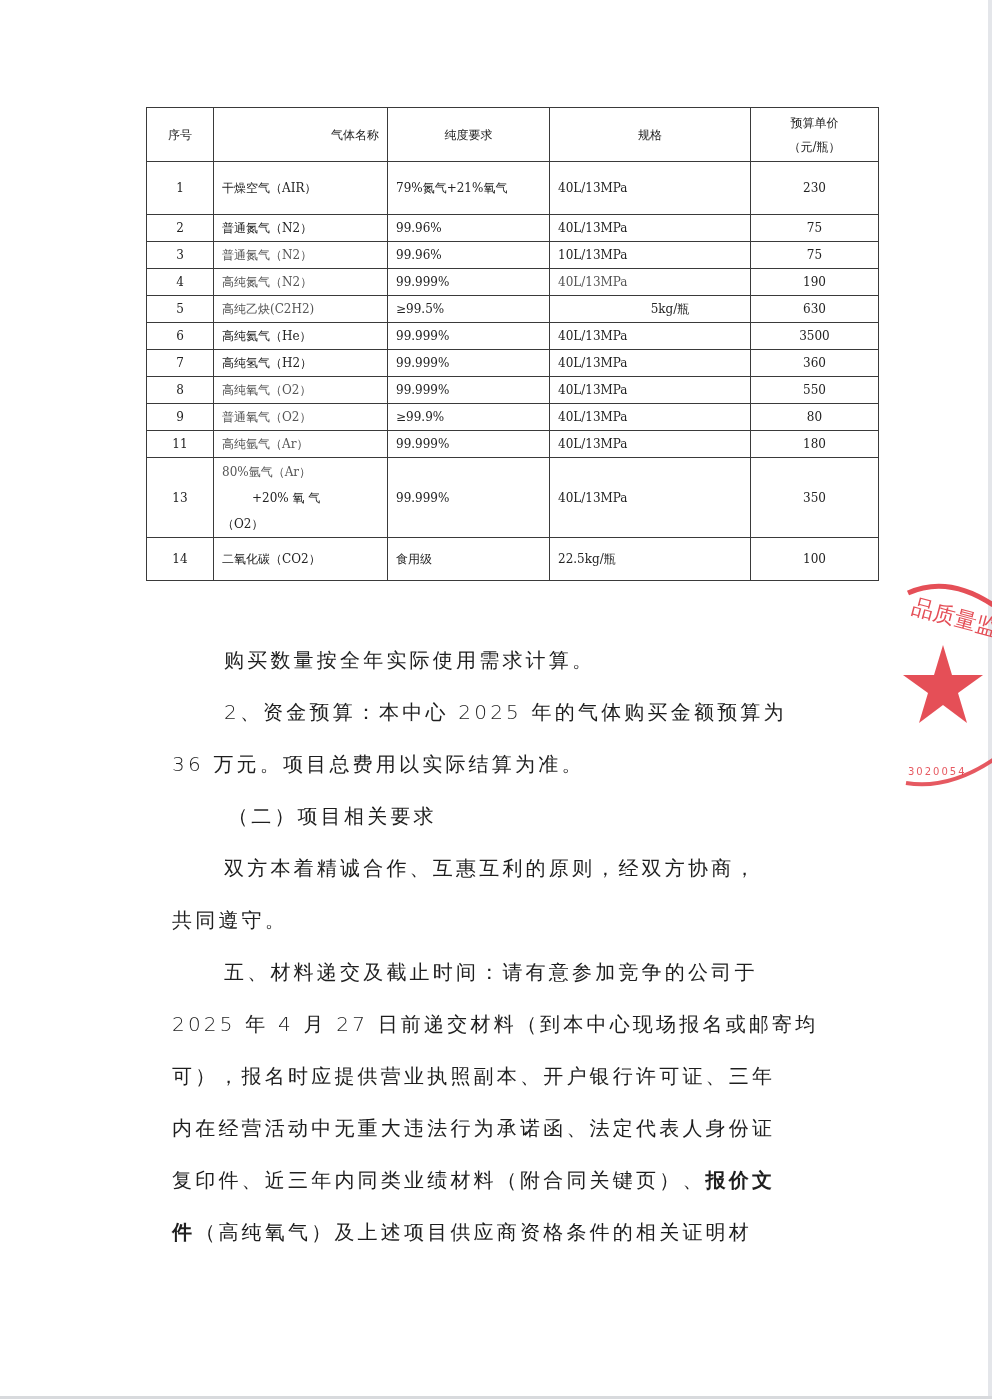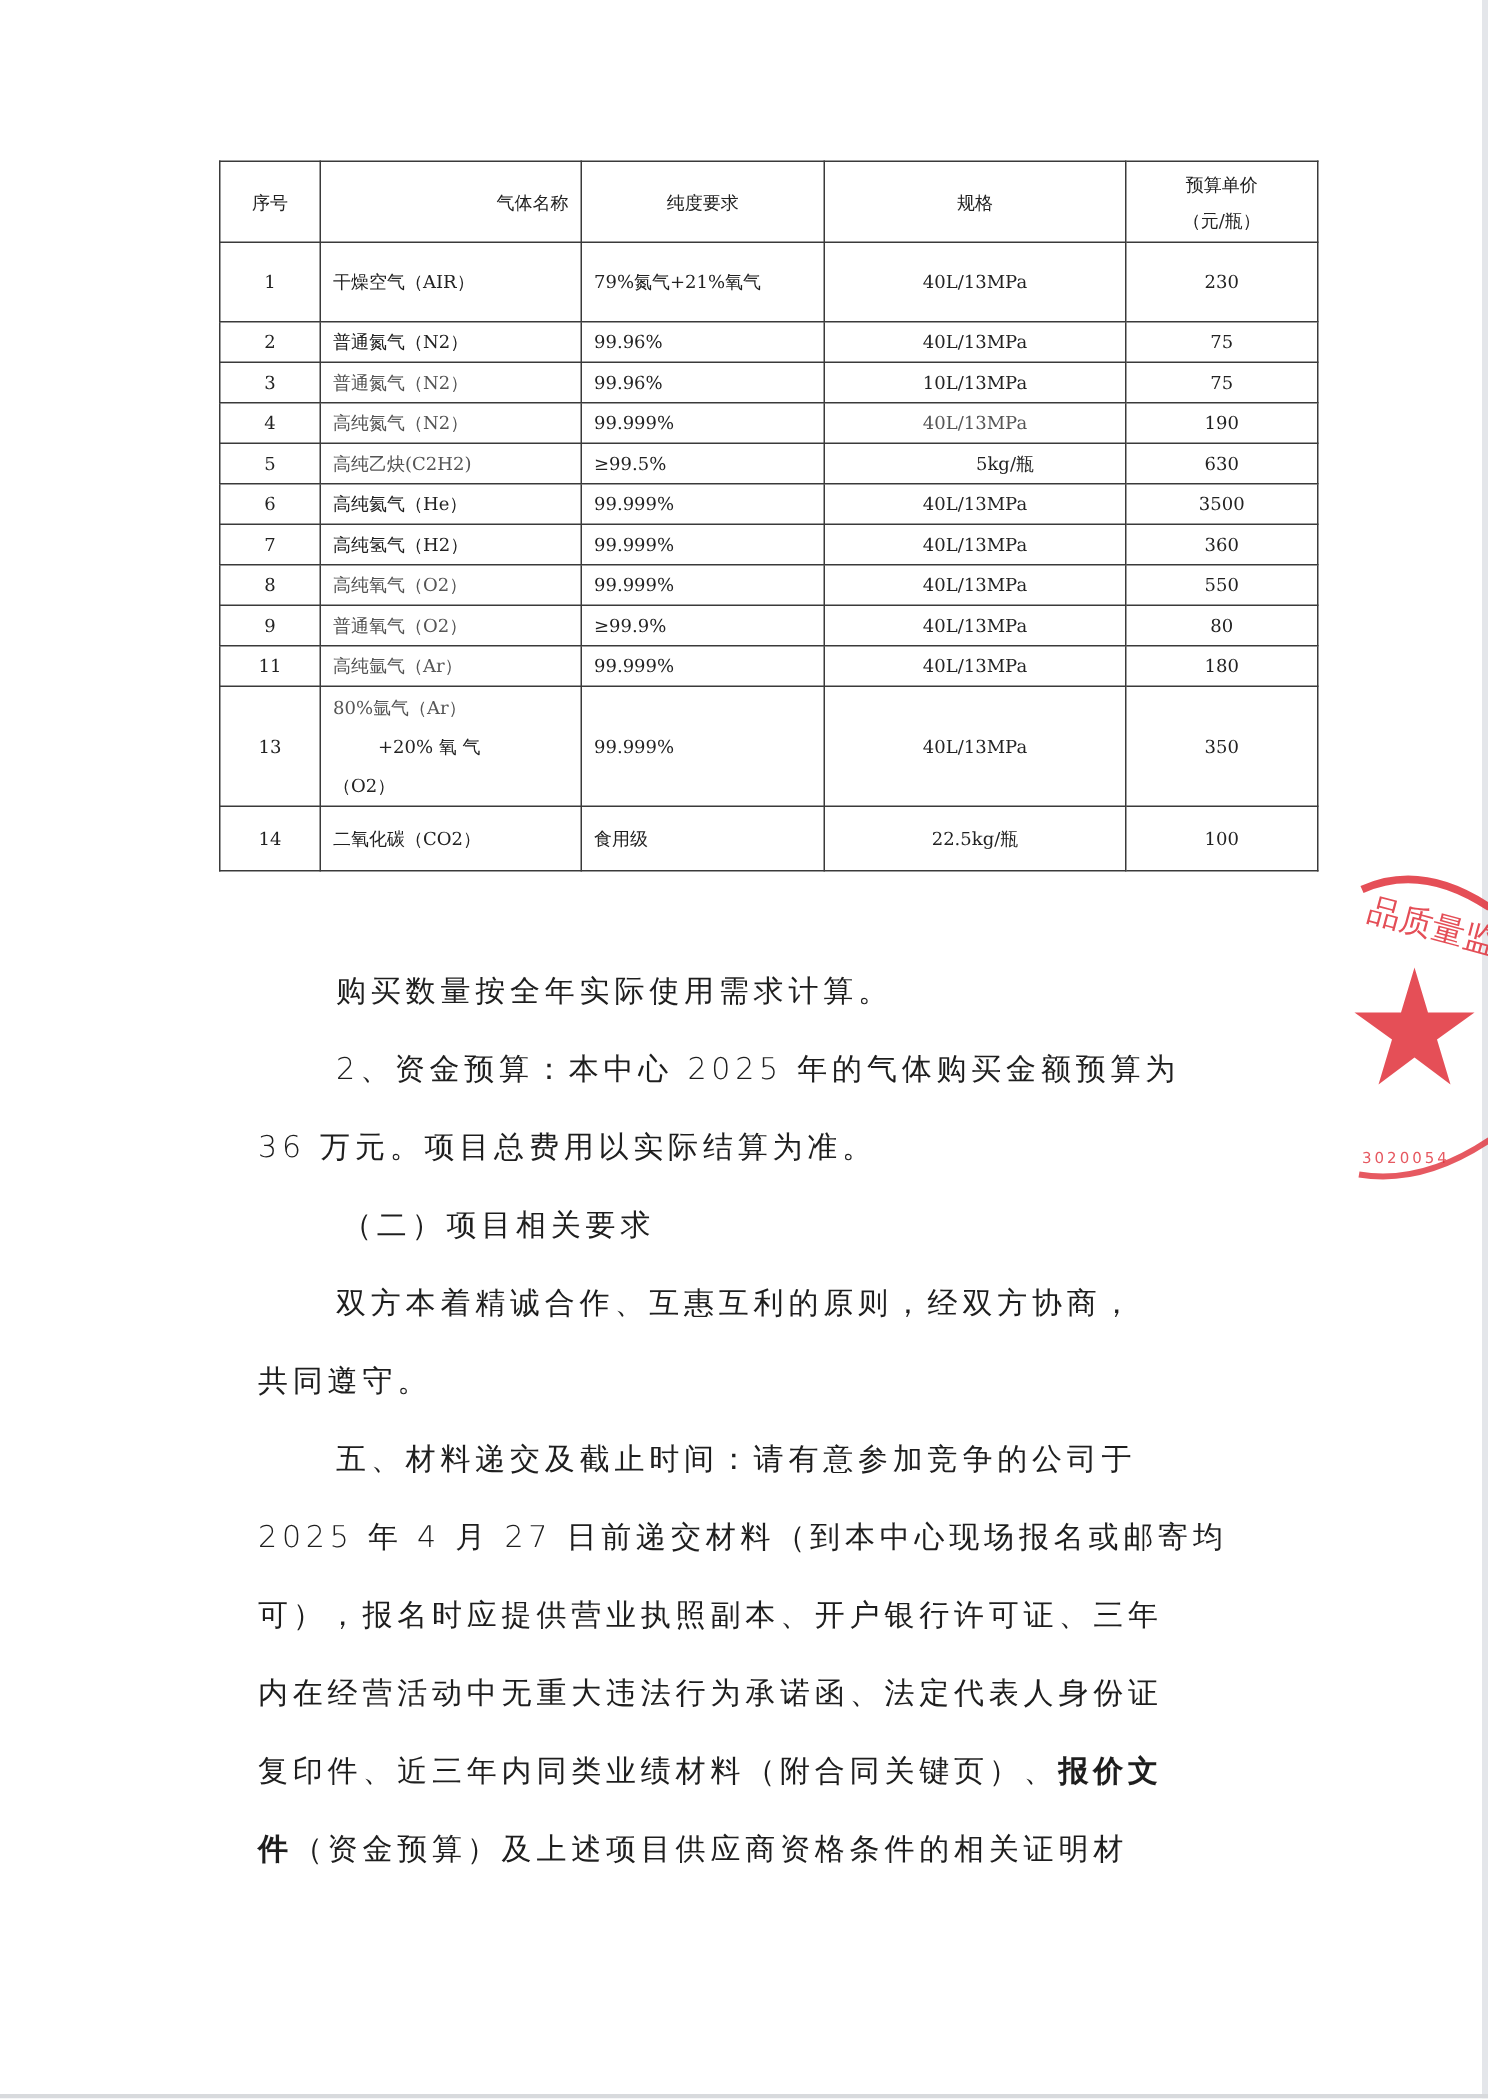--- a/index.html
+++ b/index.html
@@ -14,21 +14,21 @@
     position: absolute; left: 146px; top: 107px; border-collapse: collapse;
     font-size: 12px; color: #222;
   }
   table.gas td, table.gas th {
     border: 1.5px solid #3a3a3a; padding: 0 8px; font-weight: normal; line-height: 26px;
   }
   table.gas th { text-align: center; line-height: 24px; }
   .c-idx { width: 50px; text-align: center; }
   .c-name { width: 157px; text-align: left; }
   .c-pur { width: 145px; text-align: left; }
-  .c-spec { width: 144px; text-align: center; }
+  .c-spec { width: 144px; }
   .c-price { width: 111px; text-align: center; }
   tr.hdr { height: 54px; }
   tr.r1 { height: 53px; }
   tr.r { height: 27px; }
   tr.r13 { height: 80px; }
   tr.r14 { height: 43px; }
   .gray { color: #555; }
   .multi { line-height: 26px; }
 
   .para {
@@ -157,21 +157,21 @@
 <div class="para indent" style="top:842px">双方本着精诚合作、互惠互利的原则，经双方协商，</div>
 <div class="para" style="top:894px">共同遵守。</div>
 <div class="para indent" style="top:946px">五、材料递交及截止时间：请有意参加竞争的公司于</div>
 <div class="para" style="top:998px">2025 年 4 月 27 日前递交材料（到本中心现场报名或邮寄均</div>
 <div class="para" style="top:1050px">可），报名时应提供营业执照副本、开户银行许可证、三年</div>
 <div class="para" style="top:1102px">内在经营活动中无重大违法行为承诺函、法定代表人身份证</div>
 <div class="para" style="top:1154px">
   <span>复印件、近三年内同类业绩材料（附合同关键页）、</span><span class="bold">报价文</span>
 </div>
 <div class="para" style="top:1206px">
-  <span class="bold">件</span><span>（资金预算）及上述项目供应商资格条件的相关证明材</span>
+  <span class="bold">件</span><span>（高纯氧气）及上述项目供应商资格条件的相关证明材</span>
 </div>
 
 <svg class="seal" viewBox="0 0 120 215">
   <path d="M20,18 Q60,0 105,30" stroke="#e0303a" stroke-width="5" fill="none" opacity="0.85"></path>
   <text x="22" y="48" fill="#e0303a" font-size="22" font-family="DejaVu Sans, sans-serif" transform="rotate(15 60 45)" opacity="0.85">品质量监</text>
   <polygon points="50,70 59,100 90,100 65,118 74,148 50,130 26,148 35,118 10,100 41,100" fill="#e0303a" opacity="0.85" transform="translate(5,0)"></polygon>
   <text x="20" y="200" fill="#e0303a" font-size="10" font-family="DejaVu Sans, sans-serif" opacity="0.8" letter-spacing="2">3020054</text>
   <path d="M18,208 Q60,215 105,185" stroke="#e0303a" stroke-width="4" fill="none" opacity="0.8"></path>
 </svg>
 

